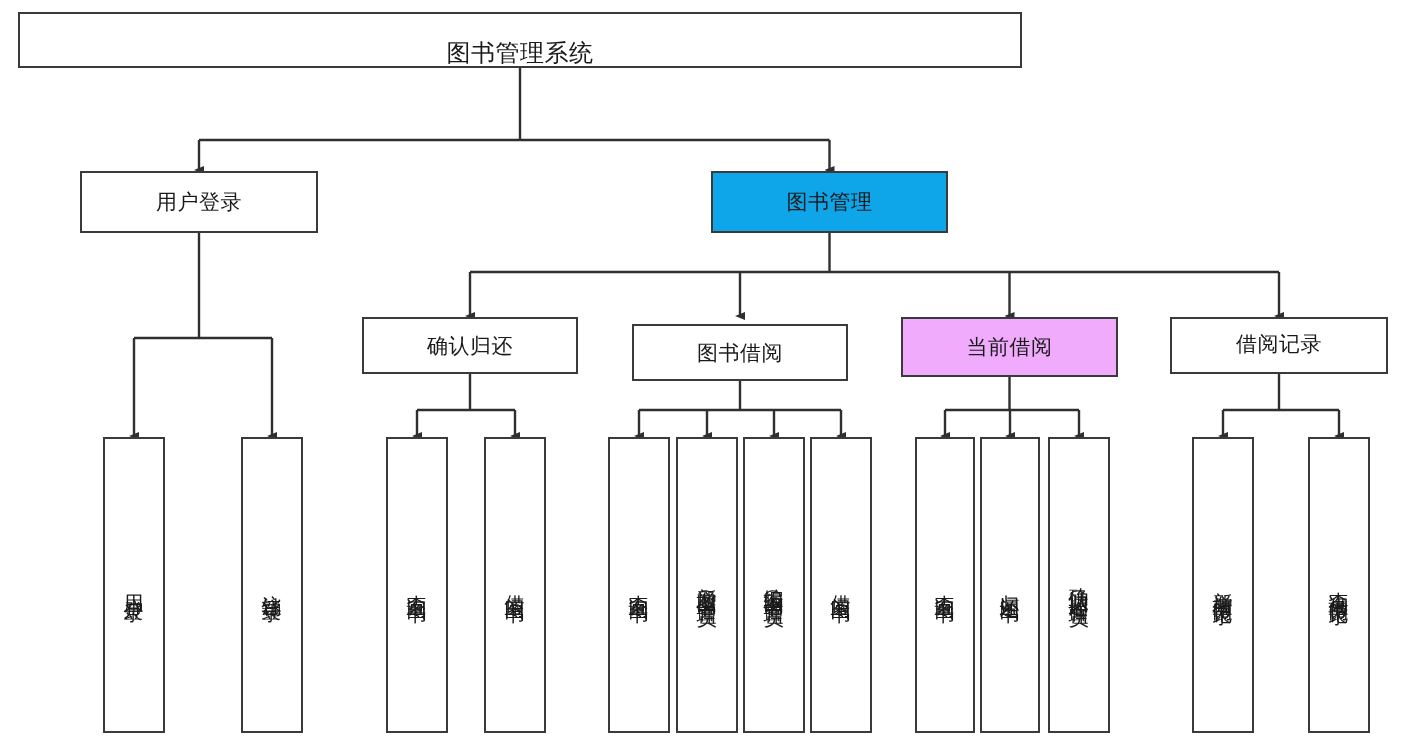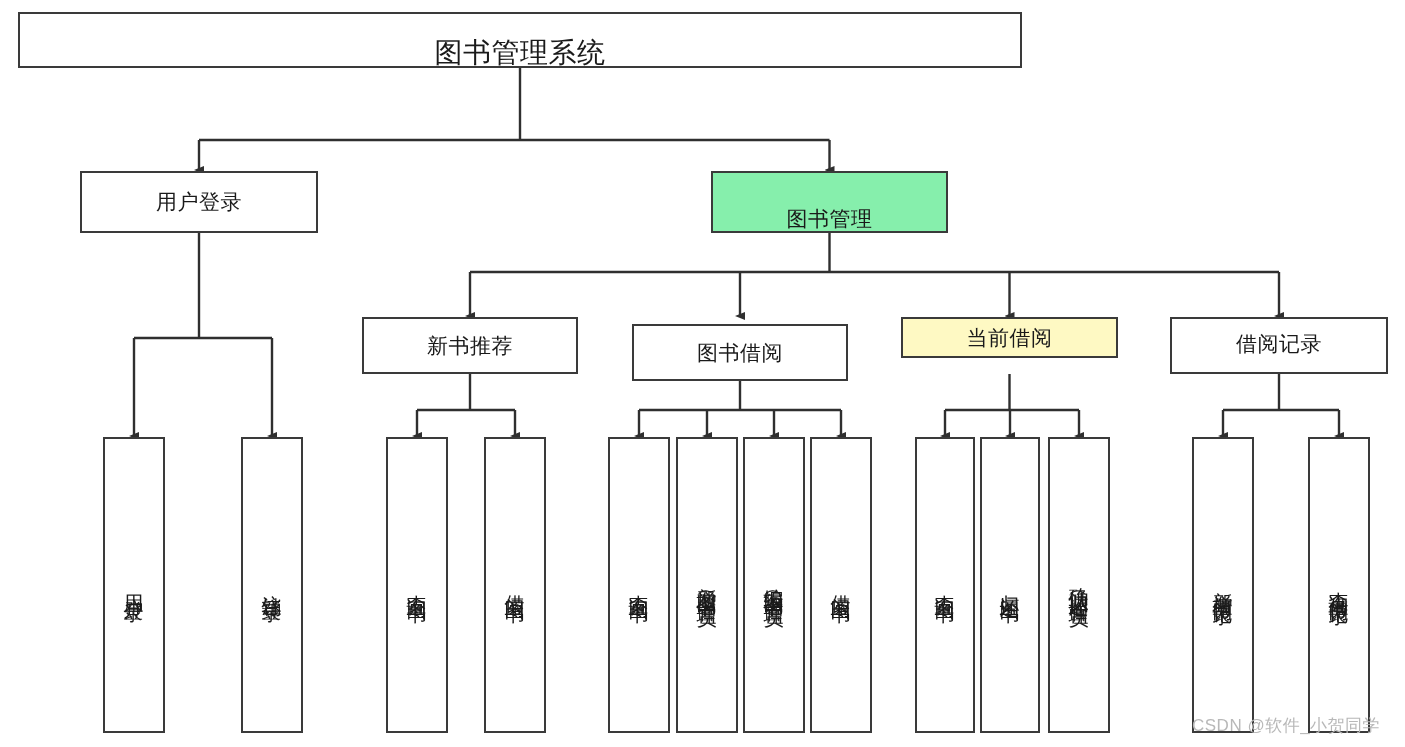--- a/index.html
+++ b/index.html
@@ -42,21 +42,21 @@
     color: #1a1a1a;
     line-height: 1.14;
     white-space: nowrap;
     text-align: center;
   }
   .node.horizontal .node-label {
     font-size: 21px;
     letter-spacing: 0.5px;
   }
   .node.root .node-label {
-    font-size: 28px;
+    font-size: 24px;
     margin-top: 25px;
   }
   .node.vertical {
     align-items: center;
     justify-content: center;
   }
   .node.vertical .node-label {
     writing-mode: vertical-rl;
     text-orientation: upright;
     font-size: 20px;
@@ -118,30 +118,30 @@
         <line x1="1339" y1="410" x2="1339" y2="436" stroke="#2f2f2f" stroke-width="2.4" marker-end="url(#arrow)"></line>
       </g>
   </svg>
   <div id="node-layer">
       <div class="node horizontal root" style="left: 18px; top: 12px; width: 1004px; height: 56px; border-color: rgb(58, 58, 58); background: rgb(255, 255, 255);">
         <span class="node-label" style="color: rgb(26, 26, 26);">图书管理系统</span>
       </div>
       <div class="node horizontal" style="left: 80px; top: 171px; width: 238px; height: 62px; border-color: rgb(58, 58, 58); background: rgb(255, 255, 255);">
         <span class="node-label" style="color: rgb(26, 26, 26);">用户登录</span>
       </div>
-      <div class="node horizontal" style="left: 711px; top: 171px; width: 237px; height: 62px; border-color: rgb(58, 58, 58); background: #86efac; align-items: flex-end;">
+      <div class="node horizontal" style="left: 711px; top: 171px; width: 237px; height: 62px; border-color: rgb(58, 58, 58); background: #0ea5e9;">
         <span class="node-label" style="color: rgb(26, 26, 26);">图书管理</span>
       </div>
       <div class="node horizontal" style="left: 362px; top: 317px; width: 216px; height: 57px; border-color: rgb(58, 58, 58); background: rgb(255, 255, 255);">
-        <span class="node-label" style="color: rgb(26, 26, 26);">新书推荐</span>
+        <span class="node-label" style="color: rgb(26, 26, 26);">确认归还</span>
       </div>
       <div class="node horizontal" style="left: 632px; top: 324px; width: 216px; height: 57px; border-color: rgb(58, 58, 58); background: rgb(255, 255, 255);">
         <span class="node-label" style="color: rgb(26, 26, 26);">图书借阅</span>
       </div>
-      <div class="node horizontal" style="left: 901px; top: 317px; width: 217px; height: 41px; border-color: rgb(58, 58, 58); background: #fef9c3;">
+      <div class="node horizontal" style="left: 901px; top: 317px; width: 217px; height: 60px; border-color: rgb(58, 58, 58); background: #f0abfc;">
         <span class="node-label" style="color: rgb(26, 26, 26);">当前借阅</span>
       </div>
       <div class="node horizontal" style="left: 1170px; top: 317px; width: 218px; height: 57px; border-color: rgb(58, 58, 58); background: rgb(255, 255, 255); font-family: Liberation Mono, monospace;">
         <span class="node-label" style="color: rgb(26, 26, 26);">借阅记录</span>
       </div>
       <div class="node vertical" style="left: 103px; top: 437px; width: 62px; height: 296px; border-color: rgb(58, 58, 58); background: rgb(255, 255, 255);">
         <span class="node-label" style="color: rgb(26, 26, 26);">用户登录</span>
       </div>
       <div class="node vertical" style="left: 241px; top: 437px; width: 62px; height: 296px; border-color: rgb(58, 58, 58); background: rgb(255, 255, 255);">
         <span class="node-label" style="color: rgb(26, 26, 26);">注销登录</span>
@@ -173,14 +173,13 @@
       <div class="node vertical" style="left: 1048px; top: 437px; width: 62px; height: 296px; border-color: rgb(58, 58, 58); background: rgb(255, 255, 255);">
         <span class="node-label" style="color: rgb(26, 26, 26);">确认归还（管理员）</span>
       </div>
       <div class="node vertical" style="left: 1192px; top: 437px; width: 62px; height: 296px; border-color: rgb(58, 58, 58); background: rgb(255, 255, 255);">
         <span class="node-label" style="color: rgb(26, 26, 26);">新增借阅记录</span>
       </div>
       <div class="node vertical" style="left: 1308px; top: 437px; width: 62px; height: 296px; border-color: rgb(58, 58, 58); background: rgb(255, 255, 255);">
         <span class="node-label" style="color: rgb(26, 26, 26);">查询借阅记录</span>
       </div>
     </div>
-  <div class="watermark" style="left: 1192px; top: 714px; color: rgb(184, 184, 184);">CSDN @软件_小贺同学</div>
 </div>
 
 </body></html>

